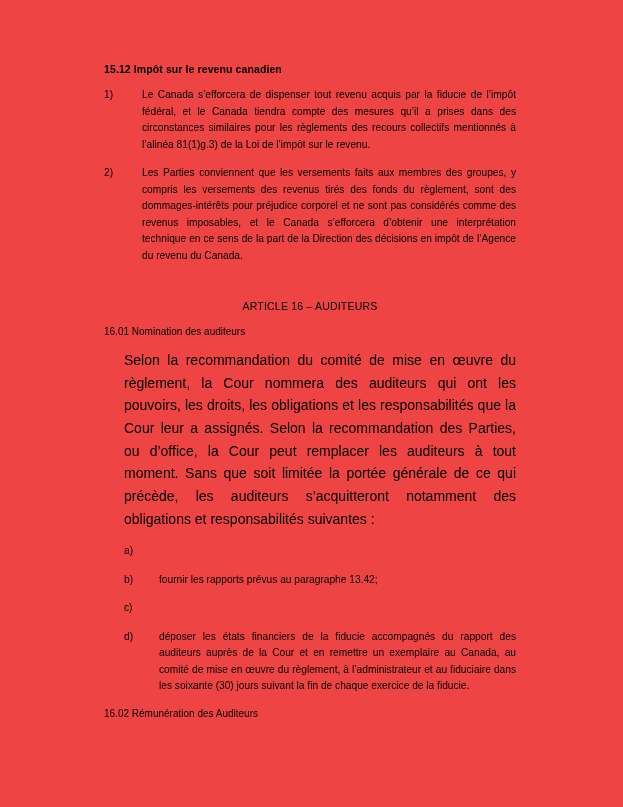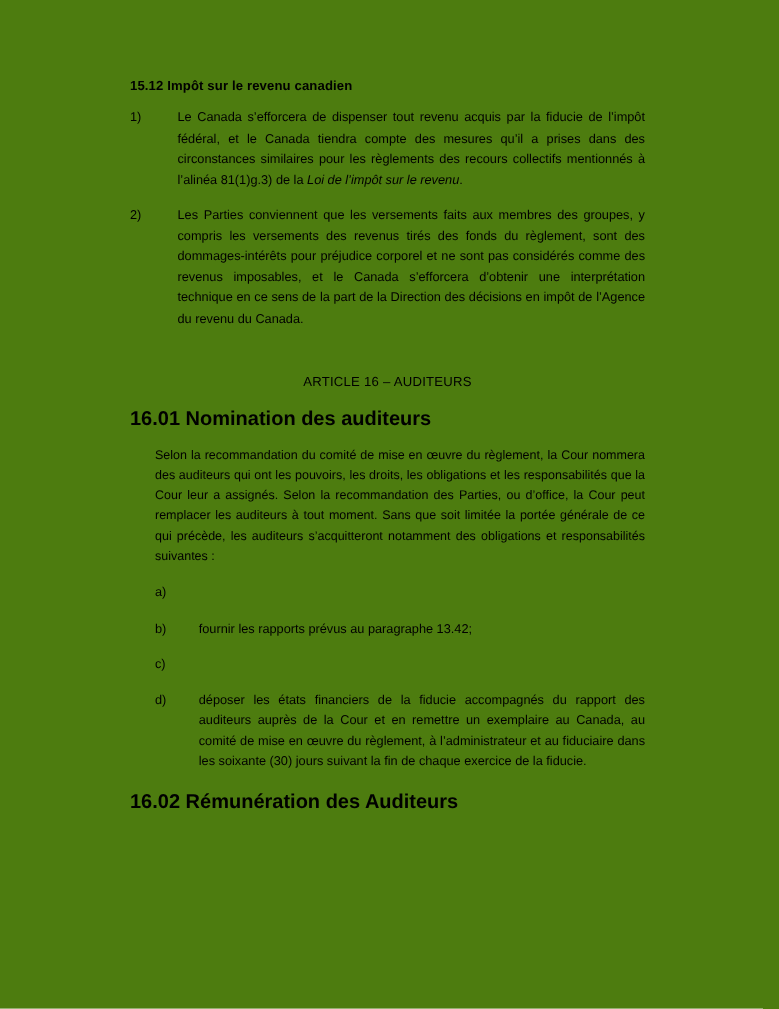--- a/index.html
+++ b/index.html
@@ -8,40 +8,40 @@
     background: #ffffff;
   }
   body {
     font-family: "Liberation Sans", sans-serif;
     color: #000000;
   }
   .page {
     position: relative;
     width: 623px;
     height: 807px;
-    background: #4d7c0f;
+    background: #ef4444;
     box-sizing: border-box;
     overflow: hidden;
   }
   .content {
     position: absolute;
     left: 104px;
     top: 62px;
     width: 412px;
   }
   .heading {
     font-size: 10.5px;
     font-weight: bold;
     line-height: 1.35;
     margin: 0 0 11px 0;
     letter-spacing: 0.1px;
   }
   .heading-sub {
-    font-size: 16px;
-    font-weight: bold;
+    font-size: 10px;
+    font-weight: normal;
     line-height: 1.35;
     margin: 0 0 10px 0;
   }
   .article-title {
     font-size: 10.5px;
     font-weight: normal;
     text-align: center;
     margin: 18px 0 13px 0;
     letter-spacing: 0.2px;
   }
@@ -76,27 +76,26 @@
   .lettered .body {
     flex: 1 1 auto;
     font-size: 10.2px;
     line-height: 1.62;
     text-align: justify;
   }
   .indented {
     padding-left: 20px;
   }
   .blockpara {
-    font-size: 10px;
+    font-size: 14px;
     line-height: 1.62;
     text-align: justify;
     margin: 0 0 13px 0;
   }
   .italic {
-    font-style: italic;
   }
   .page-number {
     position: absolute;
     left: 0;
     right: 0;
     top: 756px;
     text-align: center;
     font-size: 8.6px;
   }
   .spacer-lg { height: 6px; }

